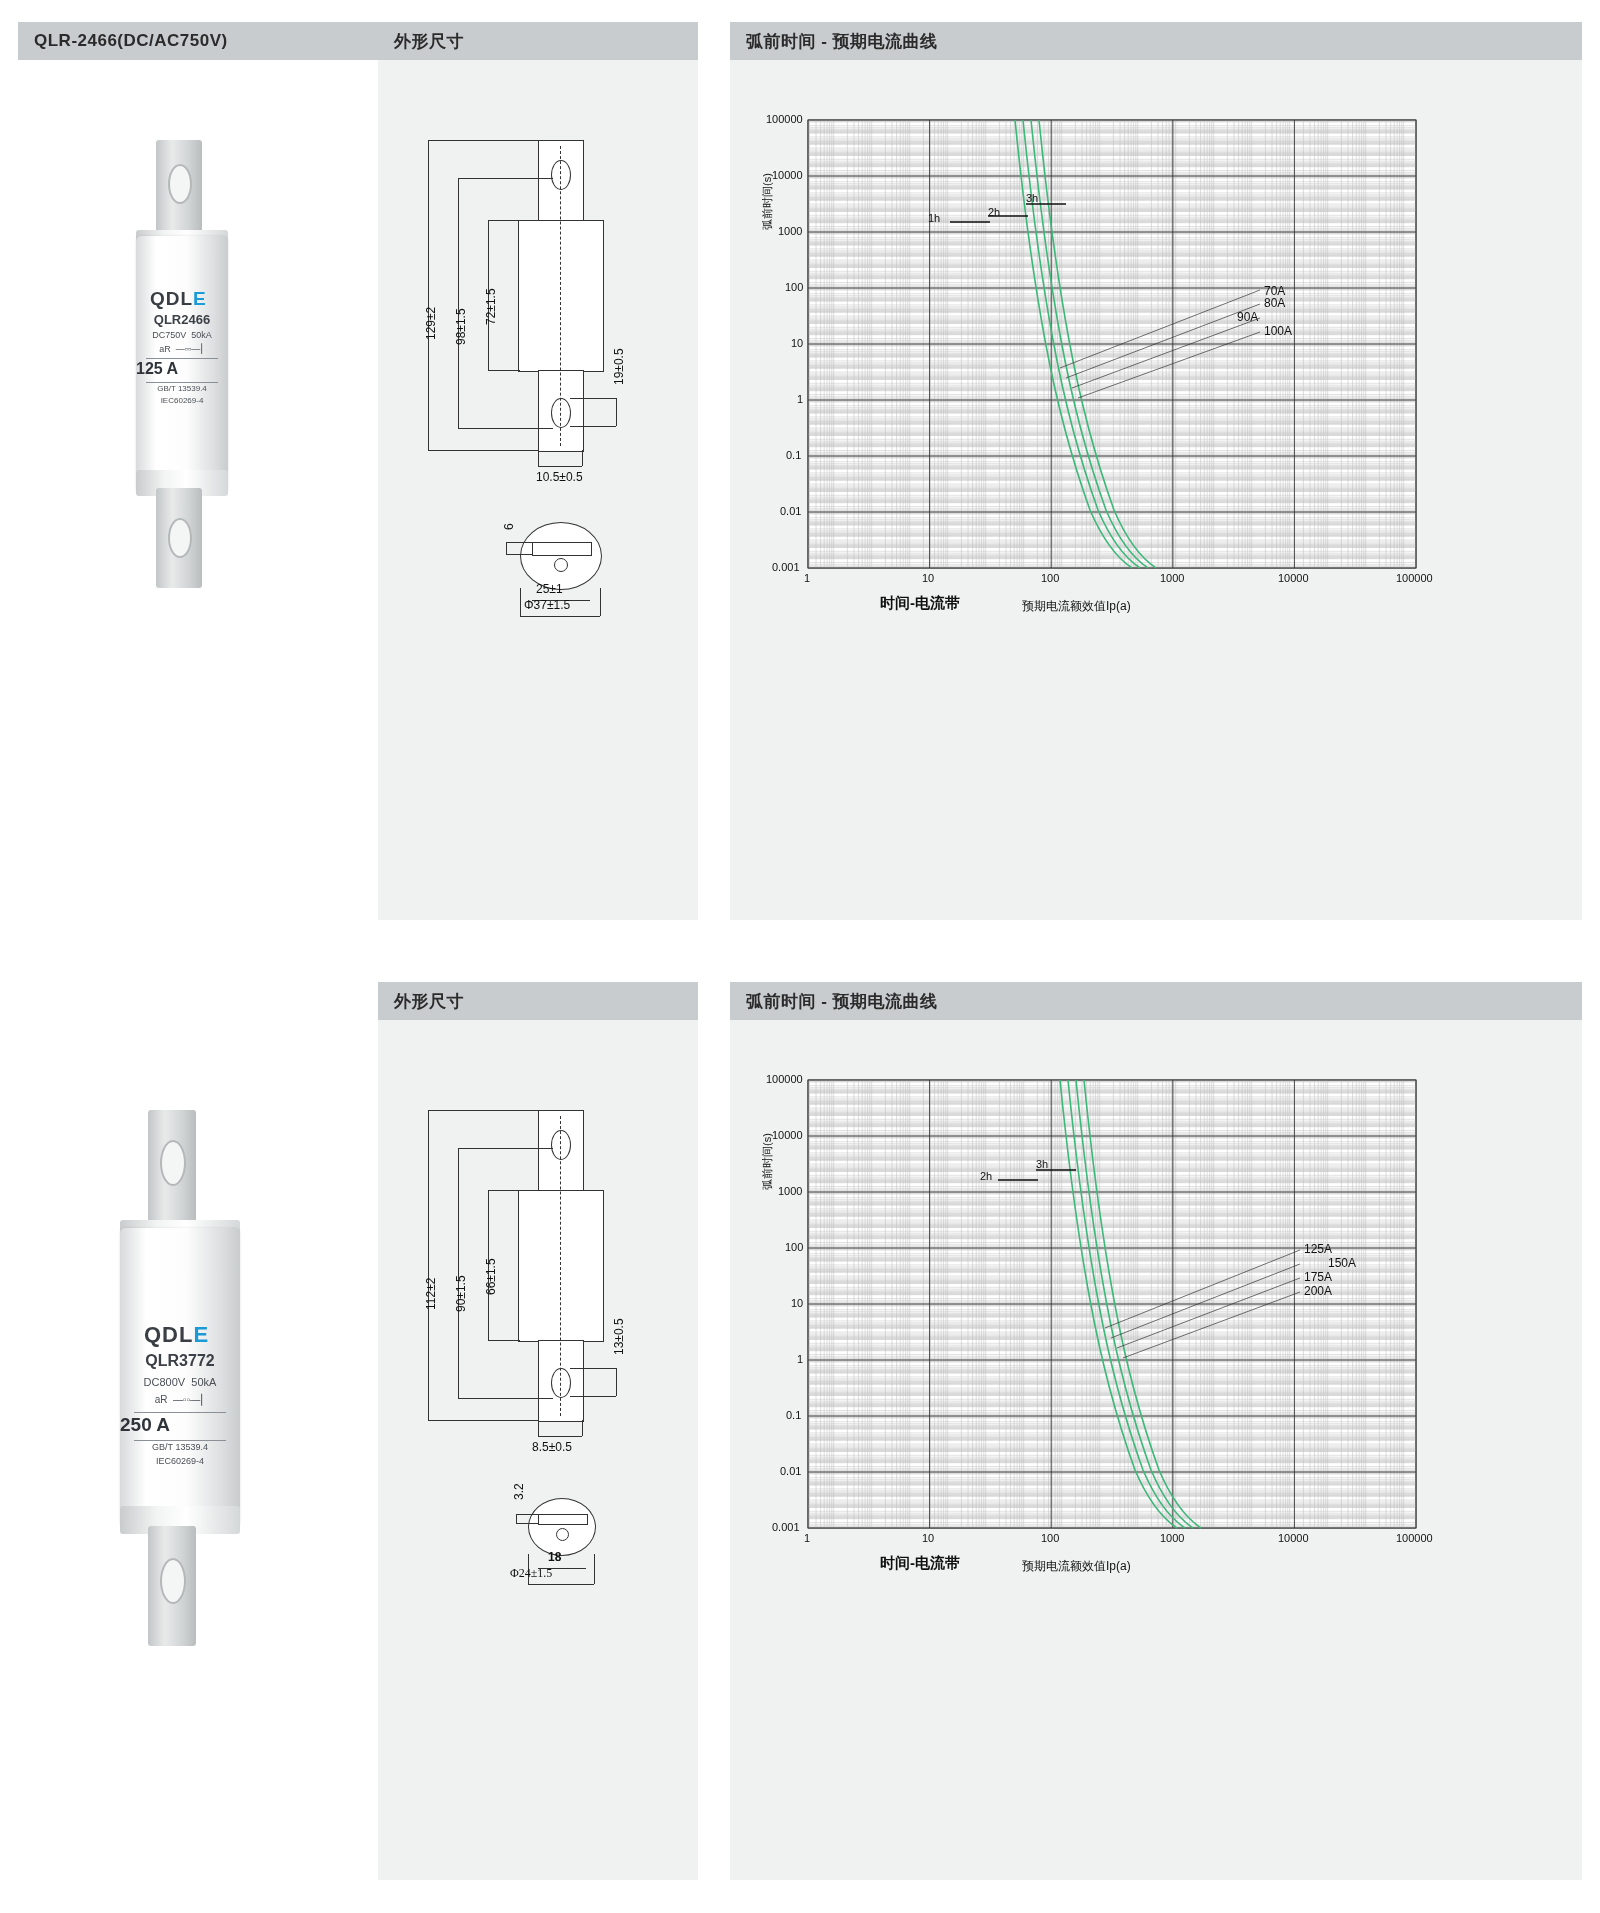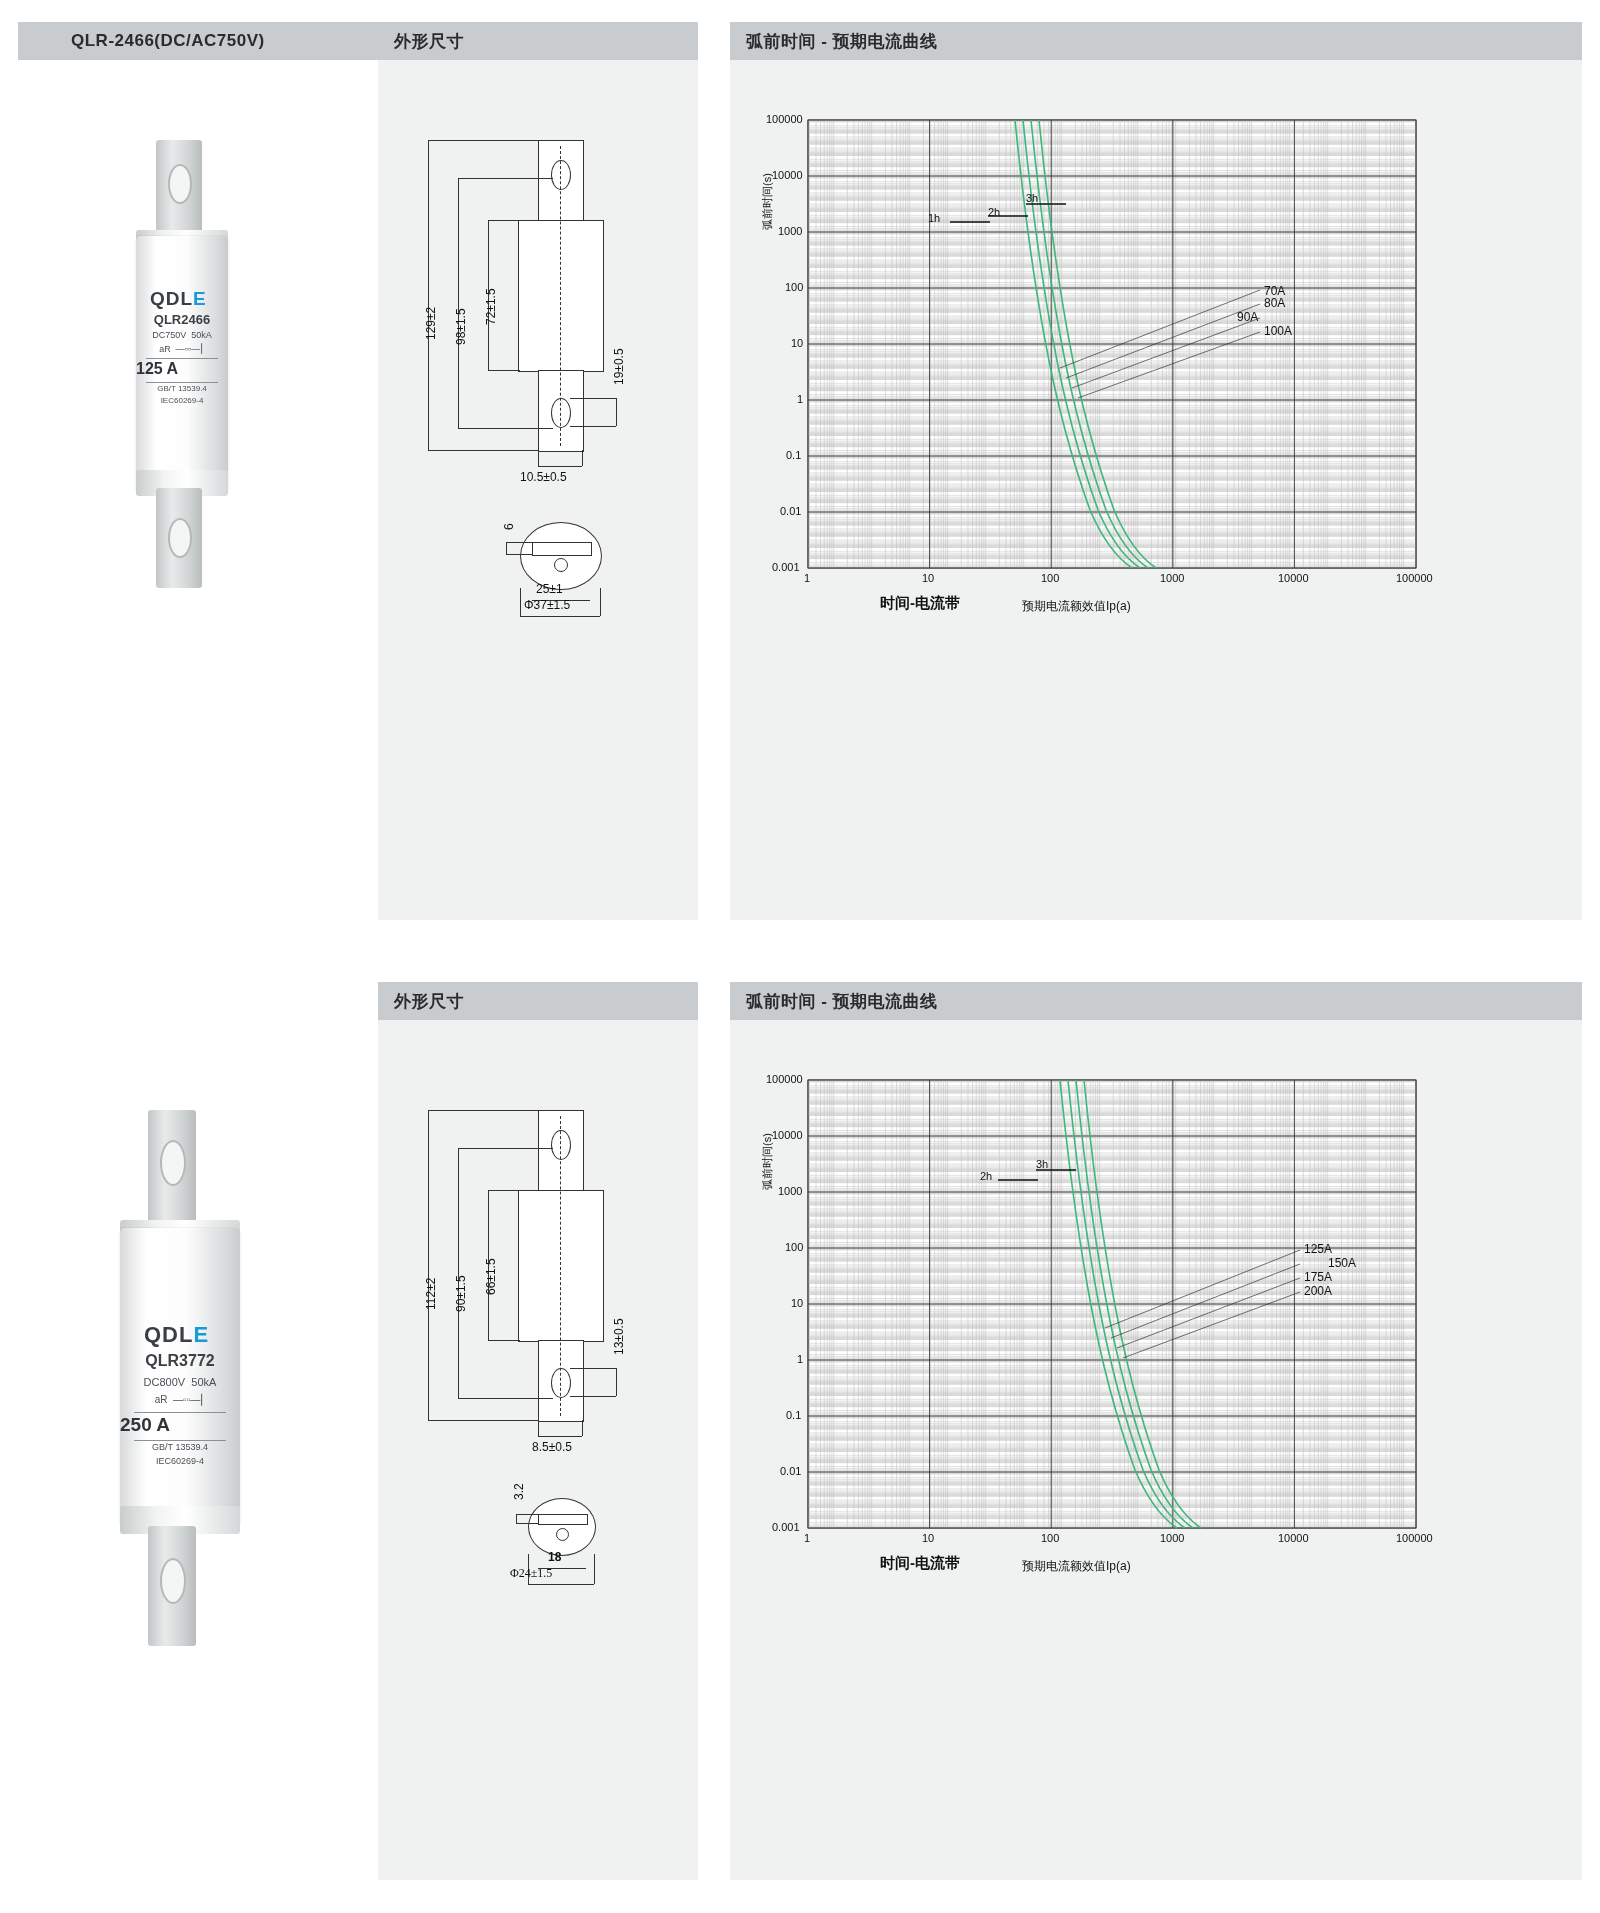--- a/index.html
+++ b/index.html
@@ -47,21 +47,21 @@
   .ratelbl{position:absolute;font-size:12px;color:#111;white-space:nowrap;}
   .hlbl{position:absolute;font-size:11px;color:#111;white-space:nowrap;}
 </style>
 </head>
 <body>
 
 <div class="page">
 
   <div class="block" style="top:0;height:940px;">
 
-    <div class="hdr" style="left:18px;top:22px;width:404px;padding-left:37px;">
+    <div class="hdr" style="left:18px;top:22px;width:404px;">
       <span>QLR-2466(DC/AC750V)</span>
     </div>
     <div class="hdr" style="left:378px;top:22px;width:320px;">
       <span>外形尺寸</span>
     </div>
     <div class="hdr" style="left:730px;top:22px;width:852px;">
       <span>弧前时间 - 预期电流曲线</span>
     </div>
 
     <div class="panel" style="left:378px;top:60px;width:320px;height:860px;"></div>
@@ -119,21 +119,21 @@
       <div class="dimtxt vtxt" style="left:64px;top:195px;transform:rotate(-90deg);">72±1.5</div>
 
       <div class="ln vln" style="left:196px;top:268px;height:28px;"></div>
       <div class="ln hln" style="left:150px;top:268px;width:46px;"></div>
       <div class="ln hln" style="left:150px;top:296px;width:46px;"></div>
       <div class="dimtxt vtxt" style="left:192px;top:255px;transform:rotate(-90deg);">19±0.5</div>
 
       <div class="ln hln" style="left:118px;top:336px;width:44px;"></div>
       <div class="ln vln" style="left:118px;top:320px;height:16px;"></div>
       <div class="ln vln" style="left:162px;top:320px;height:16px;"></div>
-      <div class="dimtxt" style="left:100px;top:340px;">10.5±0.5</div>
+      <div class="dimtxt" style="left:116px;top:340px;">10.5±0.5</div>
 
       <div class="rnd" style="left:100px;top:392px;width:80px;height:66px;"></div>
       <div class="rect" style="left:112px;top:412px;width:58px;height:12px;"></div>
       <div class="rnd" style="left:134px;top:428px;width:12px;height:12px;"></div>
 
       <div class="ln vln" style="left:86px;top:412px;height:12px;"></div>
       <div class="ln hln" style="left:86px;top:412px;width:26px;"></div>
       <div class="ln hln" style="left:86px;top:424px;width:26px;"></div>
       <div class="dimtxt vtxt" style="left:82px;top:400px;transform:rotate(-90deg);">6</div>
 

